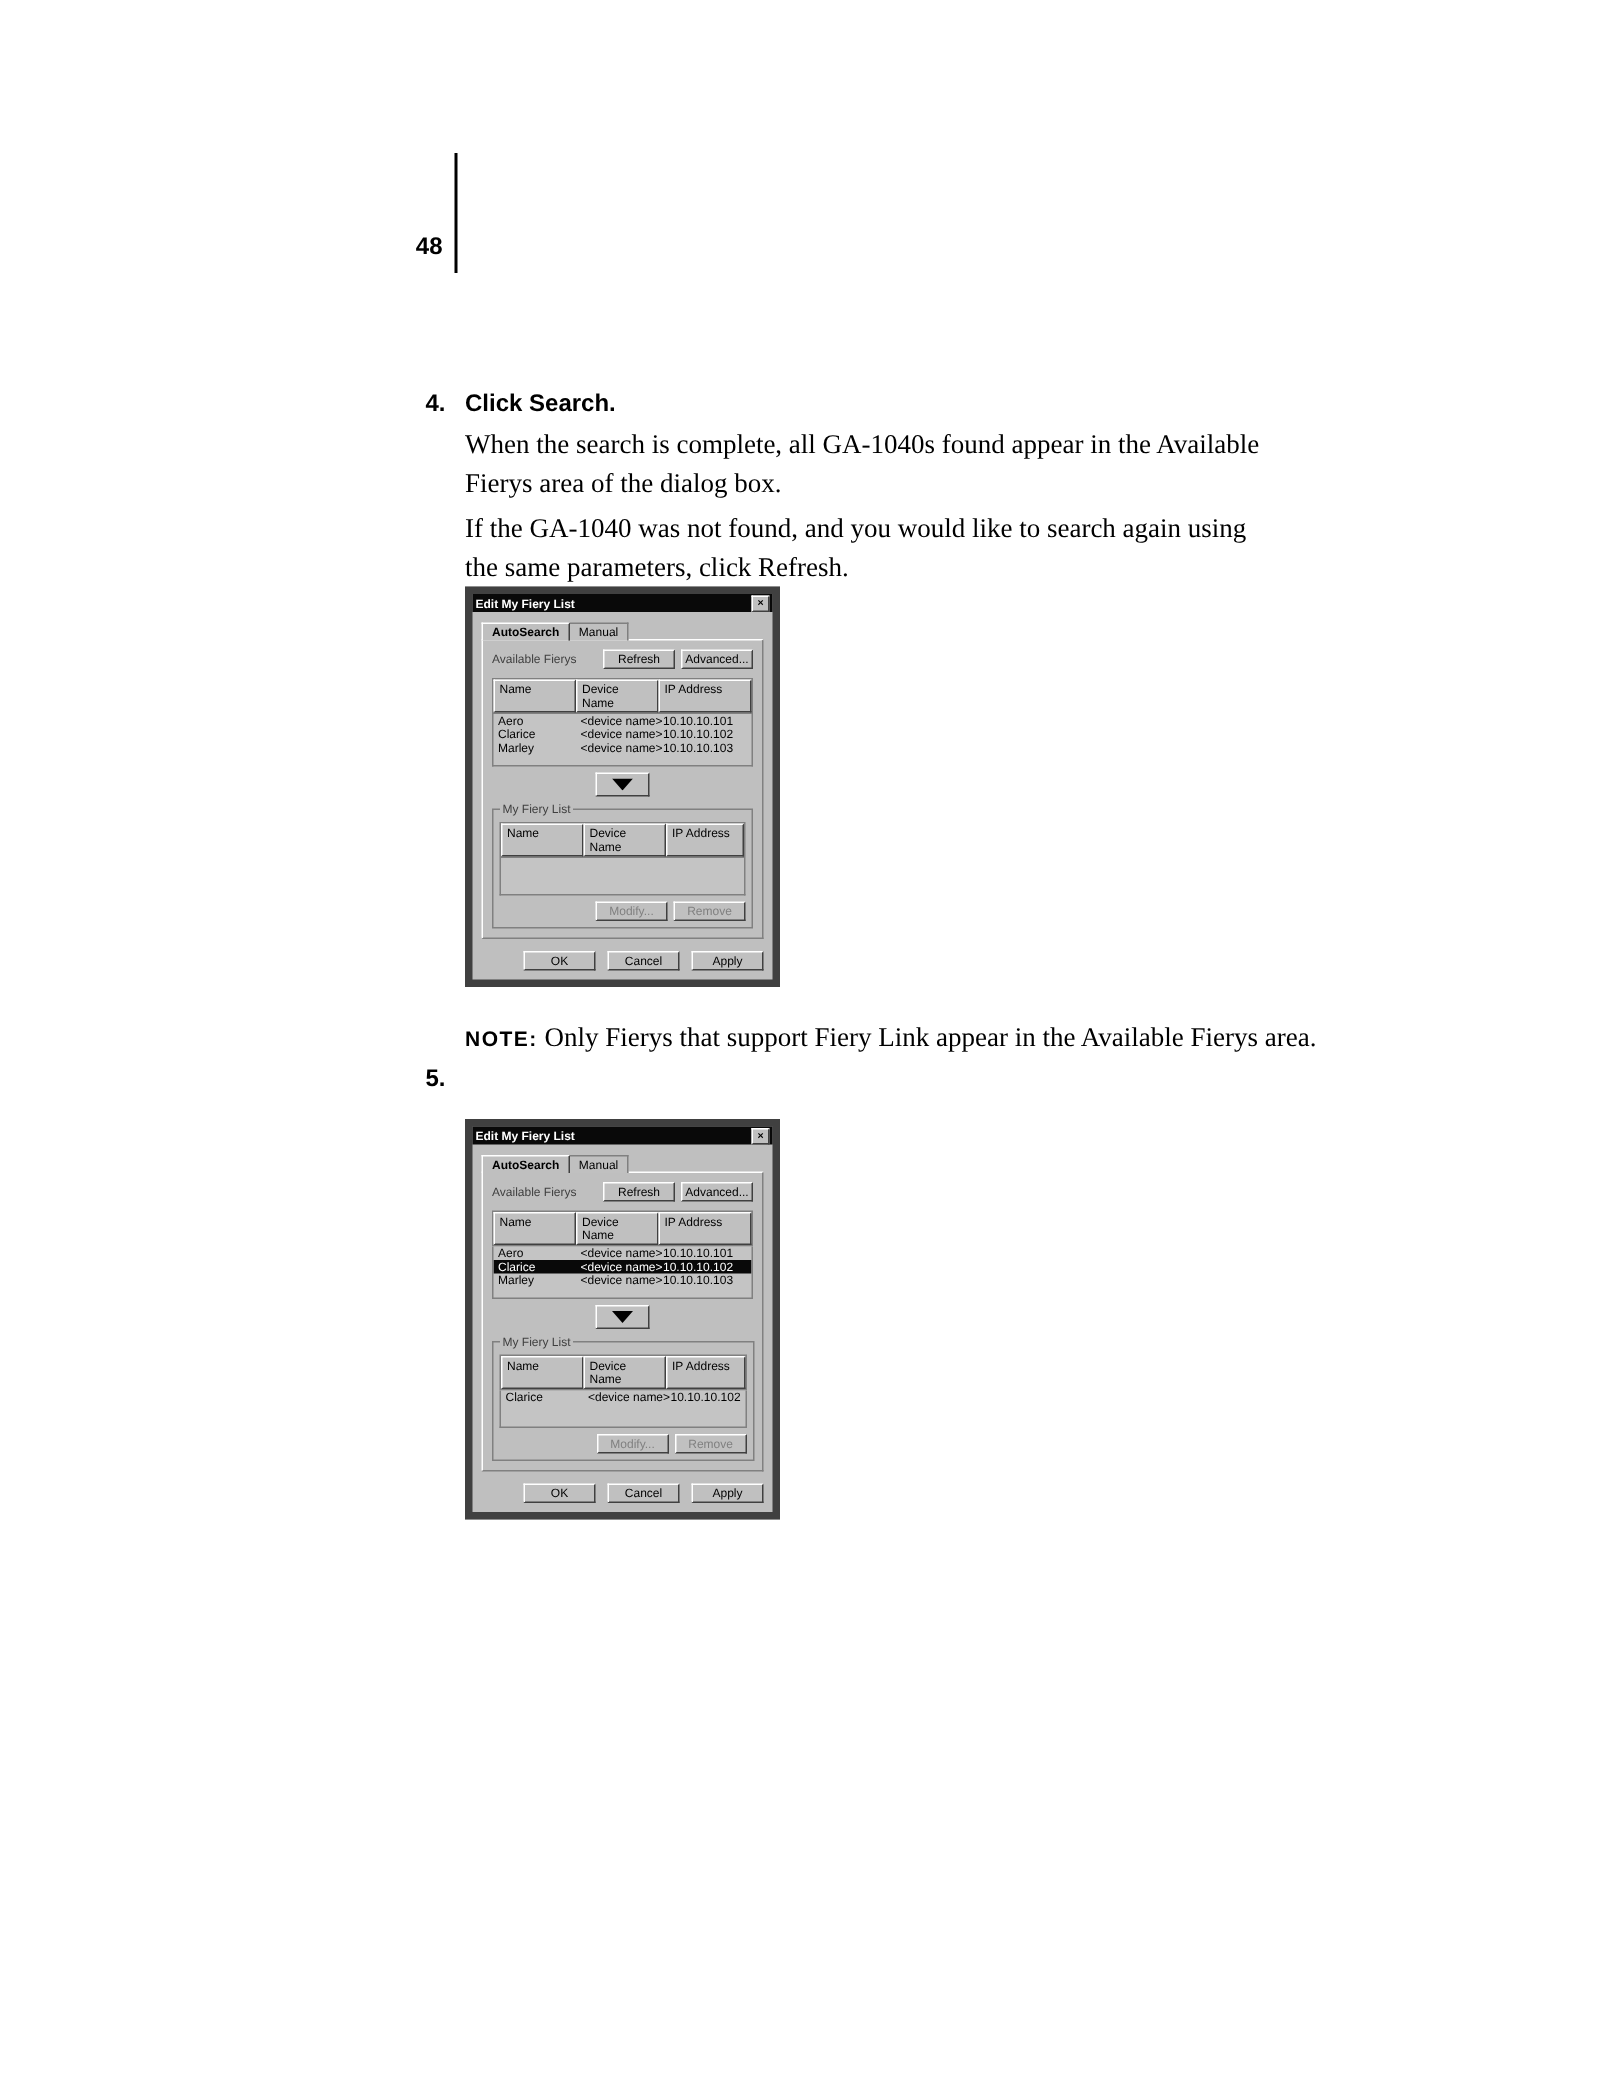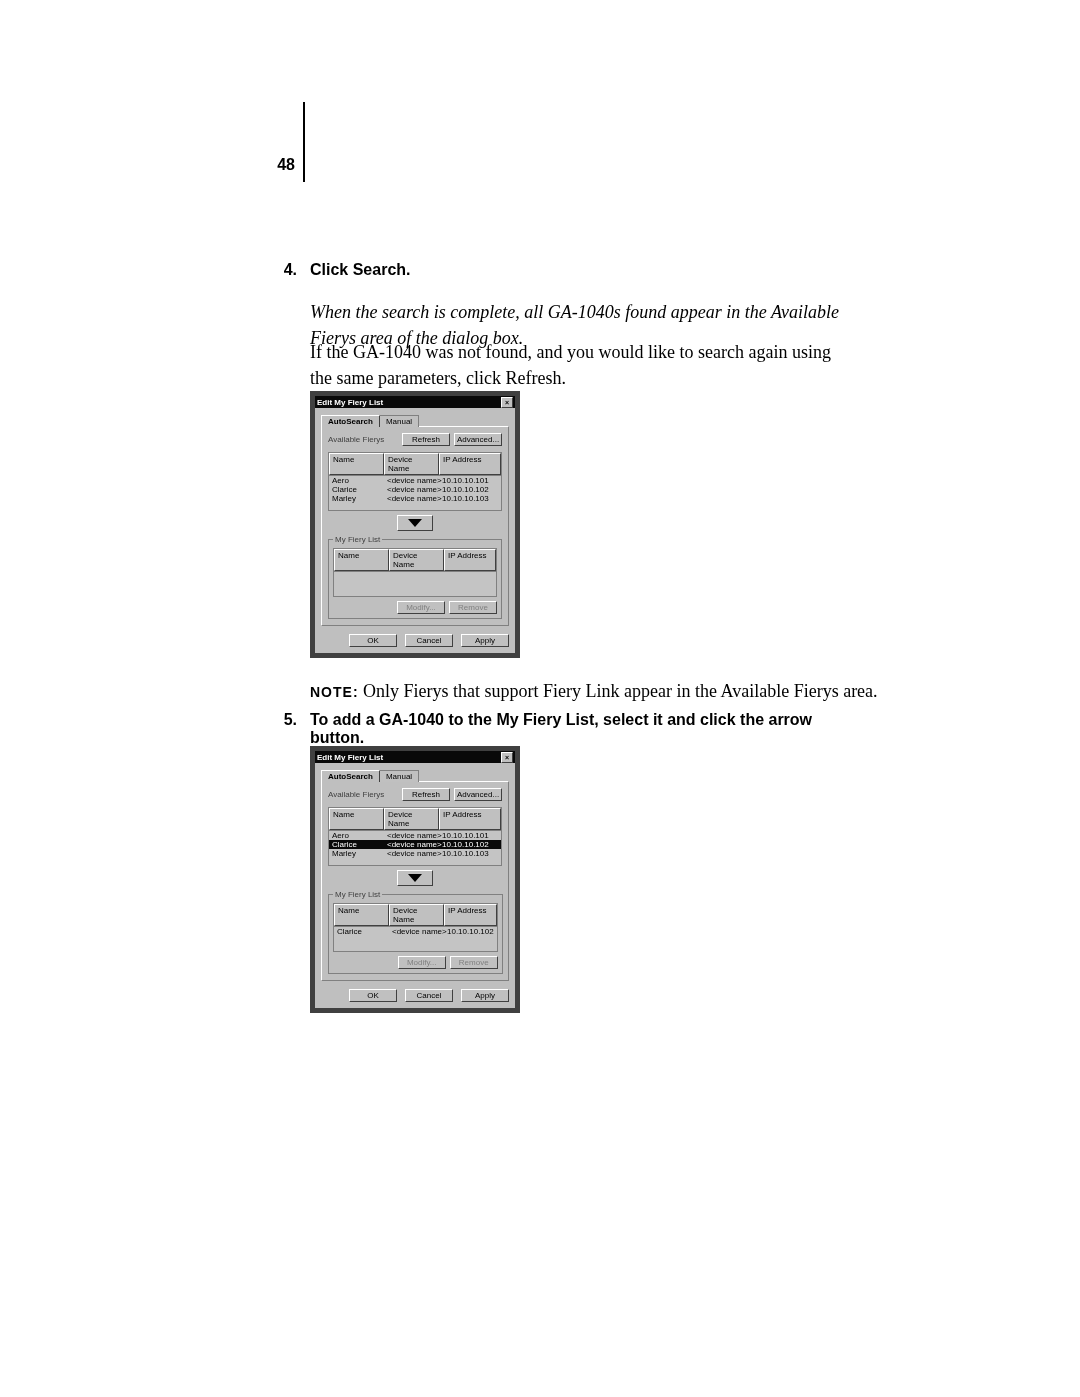--- a/index.html
+++ b/index.html
@@ -208,21 +208,21 @@
 </head>
 <body>
 
 <div class="page">
 
   <div class="hdr-rule"></div>
   <div class="hdr-num">48</div>
 
   <div class="step-num" style="left:273px; top:261px; width:24px;">4.</div>
   <div class="step-head" style="left:310px; top:261px;">Click Search.</div>
-  <div class="body-text" style="left:310px; top:299px;font-style:italic;">When the search is complete, all GA-1040s found appear in the Available Fierys area of the dialog box.</div>
+  <div class="body-text" style="left:310px; top:283px;">When the search is complete, all GA-1040s found appear in the Available Fierys area of the dialog box.</div>
   <div class="body-text" style="left:310px; top:339px;">If the GA-1040 was not found, and you would like to search again using the same parameters, click Refresh.</div>
 
   <div id="dlg1" class="dialog" style="left:310px; top:391px;">
       <div class="titlebar">
         <span>Edit My Fiery List</span>
         <span class="xbtn">×</span>
       </div>
       <div class="inner">
         <div class="tabs">
           <div class="tab active">AutoSearch</div>
@@ -283,21 +283,20 @@
         <div class="wbtn">Cancel</div>
         <div class="wbtn">Apply</div>
       </div>
     </div>
 
   <div class="note-line" style="left:310px; top:678px;">
     <span class="nlabel">NOTE:</span><span> Only Fierys that support Fiery Link appear in the Available Fierys area.</span>
   </div>
 
   <div class="step-num" style="left:273px; top:711px; width:24px;">5.</div>
-  <div class="step-head" style="left:310px; top:711px; width:540px;">To add a GA-1040 to the My Fiery List, select it and click the arrow button.</div>
 
   <div id="dlg2" class="dialog" style="left:310px; top:746px;">
       <div class="titlebar">
         <span>Edit My Fiery List</span>
         <span class="xbtn">×</span>
       </div>
       <div class="inner">
         <div class="tabs">
           <div class="tab active">AutoSearch</div>
           <div class="tab">Manual</div>

